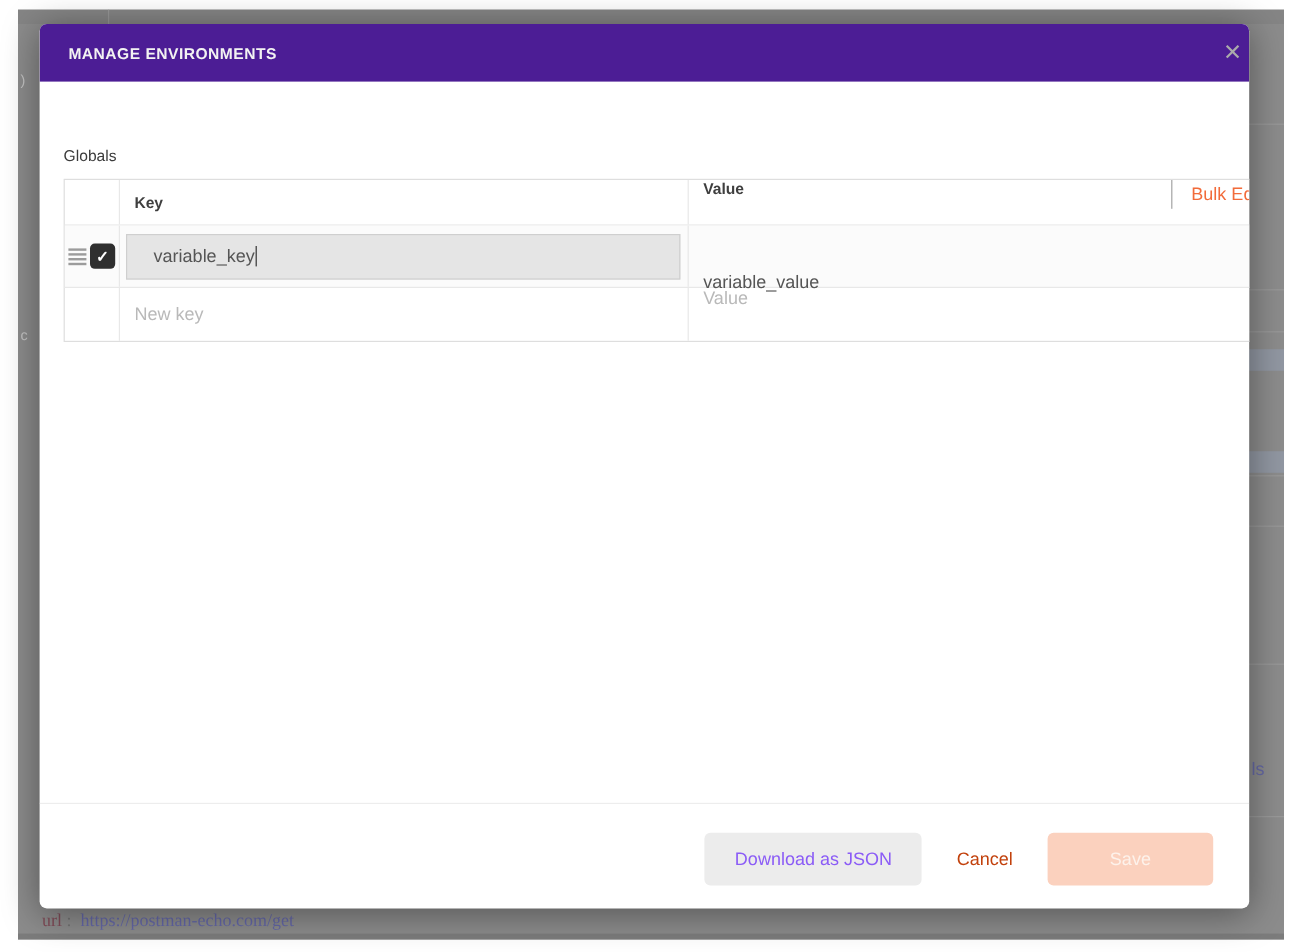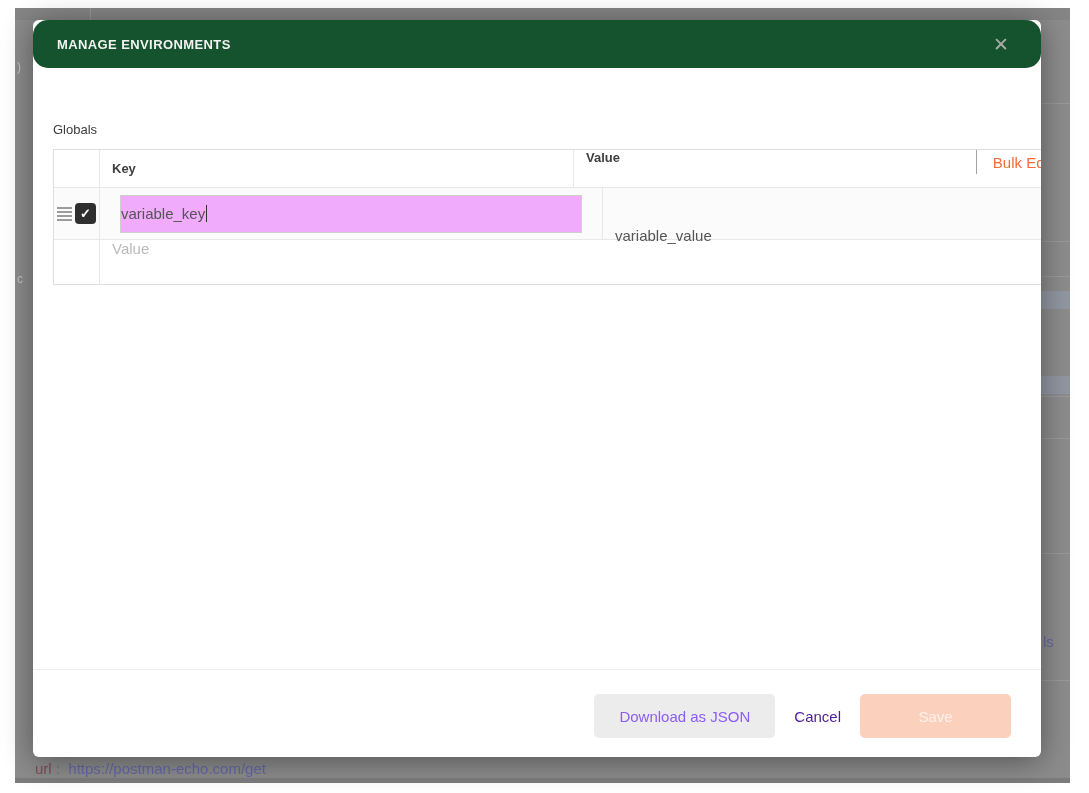--- a/index.html
+++ b/index.html
@@ -9,33 +9,33 @@
   
   .backdrop { position:absolute; left:15px; top:8px; width:1055px; height:775px;
               background:#8c8c8c; overflow:hidden; }
   .bd-topstrip { position:absolute; left:0; top:0; width:100%; height:12px; background:#858585; }
   .bd-topseam  { position:absolute; left:75px; top:0; width:1px; height:12px; background:#979797; }
   .bd-line { position:absolute; left:1020px; width:35px; height:1px; background:#999999; }
   .bd-band { position:absolute; left:1020px; width:35px; height:18px; background:#95a0b4; opacity:.55; }
   .bd-bottomband { position:absolute; left:0; top:770px; width:100%; height:5px; background:#7c7c7c; }
   .bd-frag { position:absolute; color:#c3c3c3; font-size:12px; }
   .bd-ls { position:absolute; left:1028px; top:625px; color:#5f63a9; font-size:15px; opacity:.85; }
-  .bd-code { position:absolute; left:20px; top:752px; font-family:Liberation Sans, sans-serif;
+  .bd-code { position:absolute; left:20px; top:752px; font-family:Liberation Serif, serif;
              font-size:15px; white-space:pre; opacity:.8; }
   .bd-code .k { color:#7d3b4a; }
   .bd-code .p { color:#6d6d6d; }
   .bd-code .v { color:#5b5fae; }
 
   
   .modal { position:absolute; left:33px; top:20px; width:1008px; height:737px;
            background:#ffffff; border-radius:6px; box-shadow:0 4px 30px rgba(0,0,0,.4);
            display:flex; flex-direction:column; overflow:hidden; }
 
-  .modal-header { height:48px; background:#14532d; display:flex; align-items:center;
-                  justify-content:space-between; padding:0 32px 0 24px; flex:0 0 auto;border-radius:15px; }
+  .modal-header { height:48px; background:#4c1d95; display:flex; align-items:center;
+                  justify-content:space-between; padding:0 6px 0 24px; flex:0 0 auto; }
   .modal-title { color:#f2f2f2; font-size:13px; font-weight:bold; letter-spacing:.4px; }
   .modal-close { color:#ababab; font-size:19px; line-height:1; cursor:pointer; }
 
   .modal-body { flex:1 1 auto; padding:30px 30px 0 20px; }
 
   .desc { color:#8b8b8b; font-size:15px; line-height:32px; }
   .desc a { color:#f26b3a; text-decoration:none; }
 
   .section-heading { margin-top:24px; color:#3b3b3b; font-size:13px; font-weight:400; }
 
@@ -59,41 +59,41 @@
   .row1 { height:52px; background:#fbfbfb; }
   .row2 { height:44px; }
 
   .drag-checkbox { display:flex; align-items:center; gap:3px; }
   .drag-handle { display:flex; flex-direction:column; gap:2px; cursor:grab; }
   .drag-handle i { display:block; width:15px; height:2px; background:#9c9c9c; }
   .checkbox { width:21px; height:21px; background:#2f2f2f; border-radius:4px; color:#ffffff;
               font-size:13px; font-weight:bold; display:flex; align-items:center;
               justify-content:center; cursor:pointer; }
 
-  .key-input { margin:0 20px; width:462px; height:38px; background:#f0abfc;
-               border:1px solid #cfcfcf; display:flex; align-items:center; padding-left:0;
+  .key-input { margin:0 5px; width:462px; height:38px; background:#e5e5e5;
+               border:1px solid #cfcfcf; display:flex; align-items:center; padding-left:22px;
                font-size:15px; color:#555555; }
   .caret { display:inline-block; width:1px; height:17px; background:#333333; margin-left:1px; }
 
   .value-text { font-size:15px; color:#555555; padding-left:12px; flex:1 1 auto;margin-top:39px; }
   .del-btn { color:#6d6d6d; font-size:14px; padding-right:14px; cursor:pointer; }
 
   .ghost-input { border:none; outline:none; background:transparent; width:95%;
                  font-size:15px; color:#555555; padding-left:12px;
                  font-family:"Liberation Sans", sans-serif; }
   .ghost-input::placeholder { color:#b9b9b9; opacity:1; }
 
   
   .modal-footer { flex:0 0 auto; border-top:1px solid #ededed; padding:24px 30px 19px 30px;
                   display:flex; align-items:center; justify-content:flex-end; }
   .btn { height:44px; border:none; border-radius:5px; font-size:15px; cursor:pointer;
          font-family:"Liberation Sans", sans-serif; }
   .btn-download { background:#ececec; color:#8b5cf6; padding:0 25px; }
-  .btn-cancel { background:transparent; color:#4c1d95; margin:0 15px; padding:0 4px; }
-  .btn-save { background:#fbd1be; color:#fdf2eb; width:151px; }
+  .btn-cancel { background:transparent; color:#c2410c; margin:0 25px; padding:0 4px; }
+  .btn-save { background:#fbd1be; color:#fdf2eb; width:138px; }
 </style>
 </head>
 <body>
 
 <div class="backdrop">
   <div class="bd-topstrip"></div>
   <div class="bd-topseam"></div>
   <div class="bd-line" style="top:95px"></div>
   <div class="bd-line" style="top:233px"></div>
   <div class="bd-line" style="top:268px"></div>
@@ -156,20 +156,23 @@
           </div>
         </div>
         <div class="c3">
           <span class="value-text">variable_value</span>
           <span class="del-btn">✕</span>
         </div>
       </div>
 
       <div class="trow row2">
         <div class="c1"></div>
+        <div class="c2">
+          <input class="ghost-input" placeholder="New key" style="">
+        </div>
         <div class="c3">
           <input class="ghost-input" placeholder="Value" style="">
         </div>
       </div>
 
     </div>
   </div>
 
   <div class="modal-footer">
     <button class="btn btn-download">Download as JSON</button>

